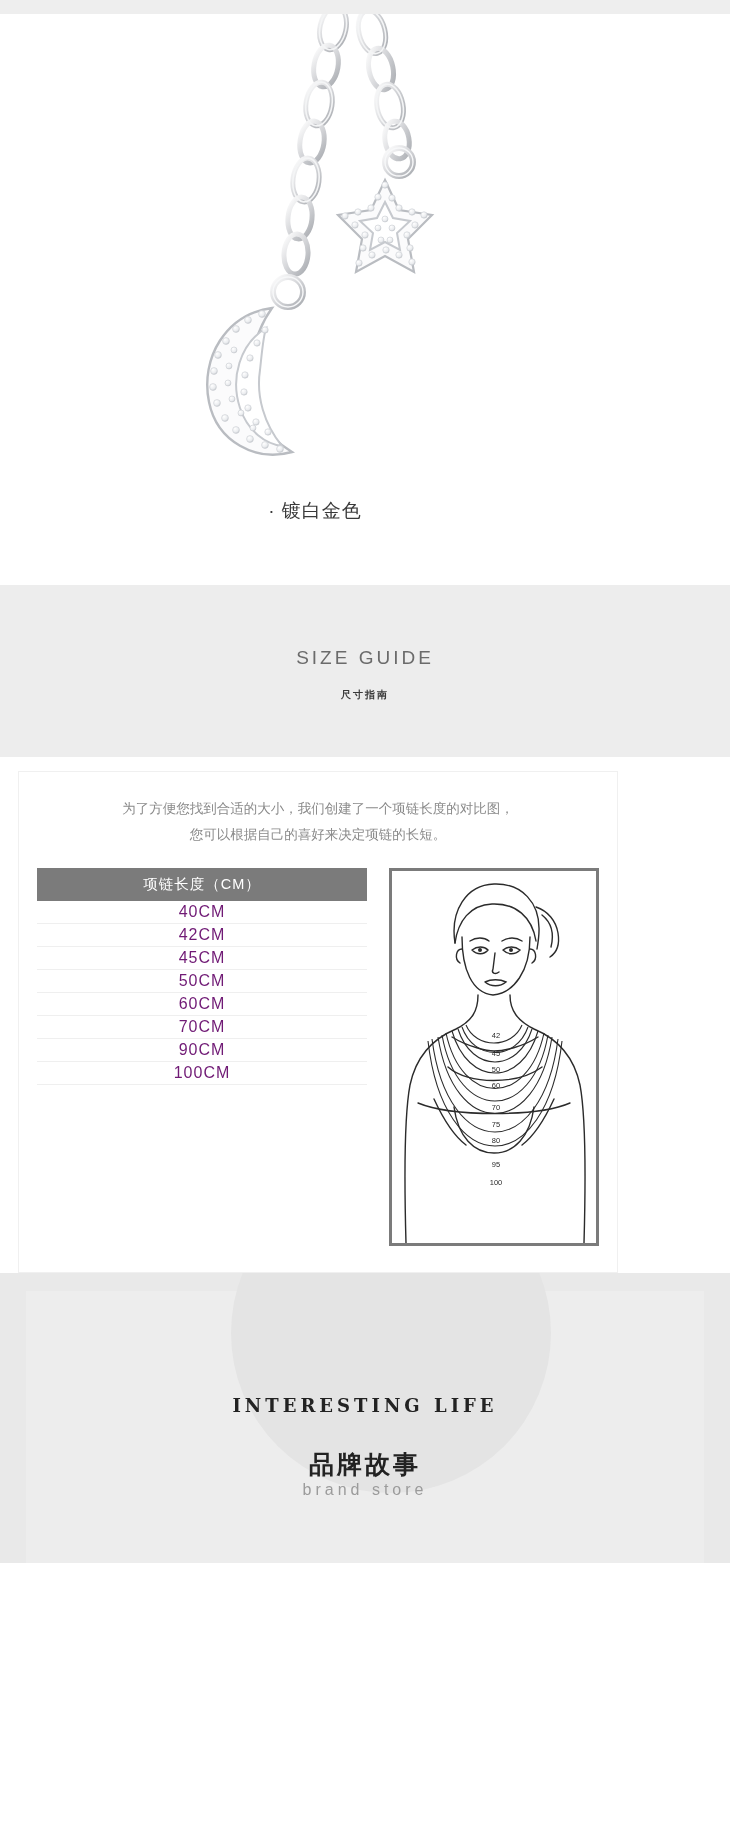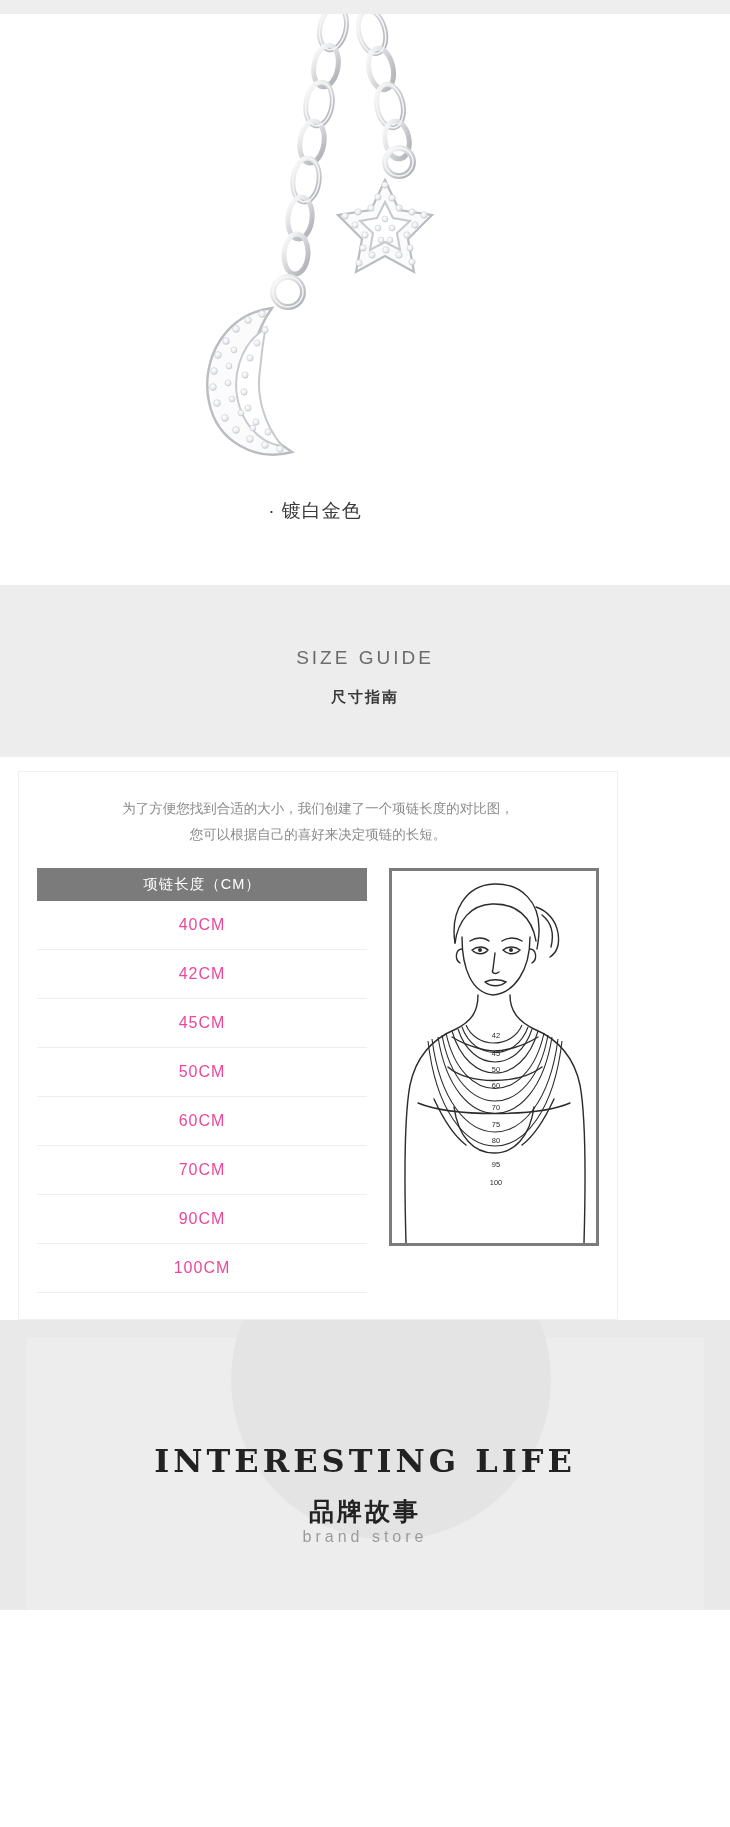--- a/index.html
+++ b/index.html
@@ -63,21 +63,21 @@
     text-align: center;
     font-size: 19px;
     letter-spacing: 3px;
     color: #6b6b6b;
   }
   .size-band .title-cn {
     position: absolute;
     top: 103px;
     width: 730px;
     text-align: center;
-    font-size: 15px;
+    font-size: 10px;
     letter-spacing: 2px;
     color: #3a3a3a;
     font-weight: bold;
   }
 
   
   .size-body {
     width: 636px;
     background: #ffffff;
     padding-top: 14px;
@@ -108,22 +108,22 @@
     background: #7b7b7b;
     color: #ffffff;
     text-align: center;
     font-size: 14.5px;
     letter-spacing: 1px;
     padding: 7px 0;
   }
   .len-row {
     text-align: center;
     font-size: 16px;
-    color: #ec4899;
-    padding: 15px 0;
+    color: #701a75;
+    padding: 2px 0;
     border-bottom: 1px solid #efefef;
     letter-spacing: 1px;
   }
   .len-row:last-child { border-bottom: 1px solid #efefef; }
 
   .figure-col {
     width: 210px;
     height: 378px;
     border: 3px solid #7b7b7b;
     box-sizing: border-box;
@@ -153,21 +153,21 @@
     height: 320px;
     border-radius: 50%;
     background: #e4e4e4;
   }
   .brand-en {
     position: absolute;
     top: 122px;
     width: 730px;
     text-align: center;
     font-family: "DejaVu Serif", serif;
-    font-size: 32px;
+    font-size: 18px;
     font-weight: bold;
     letter-spacing: 4px;
     color: #222;
   }
   .brand-cn {
     position: absolute;
     top: 175px;
     width: 730px;
     text-align: center;
     font-size: 25px;

